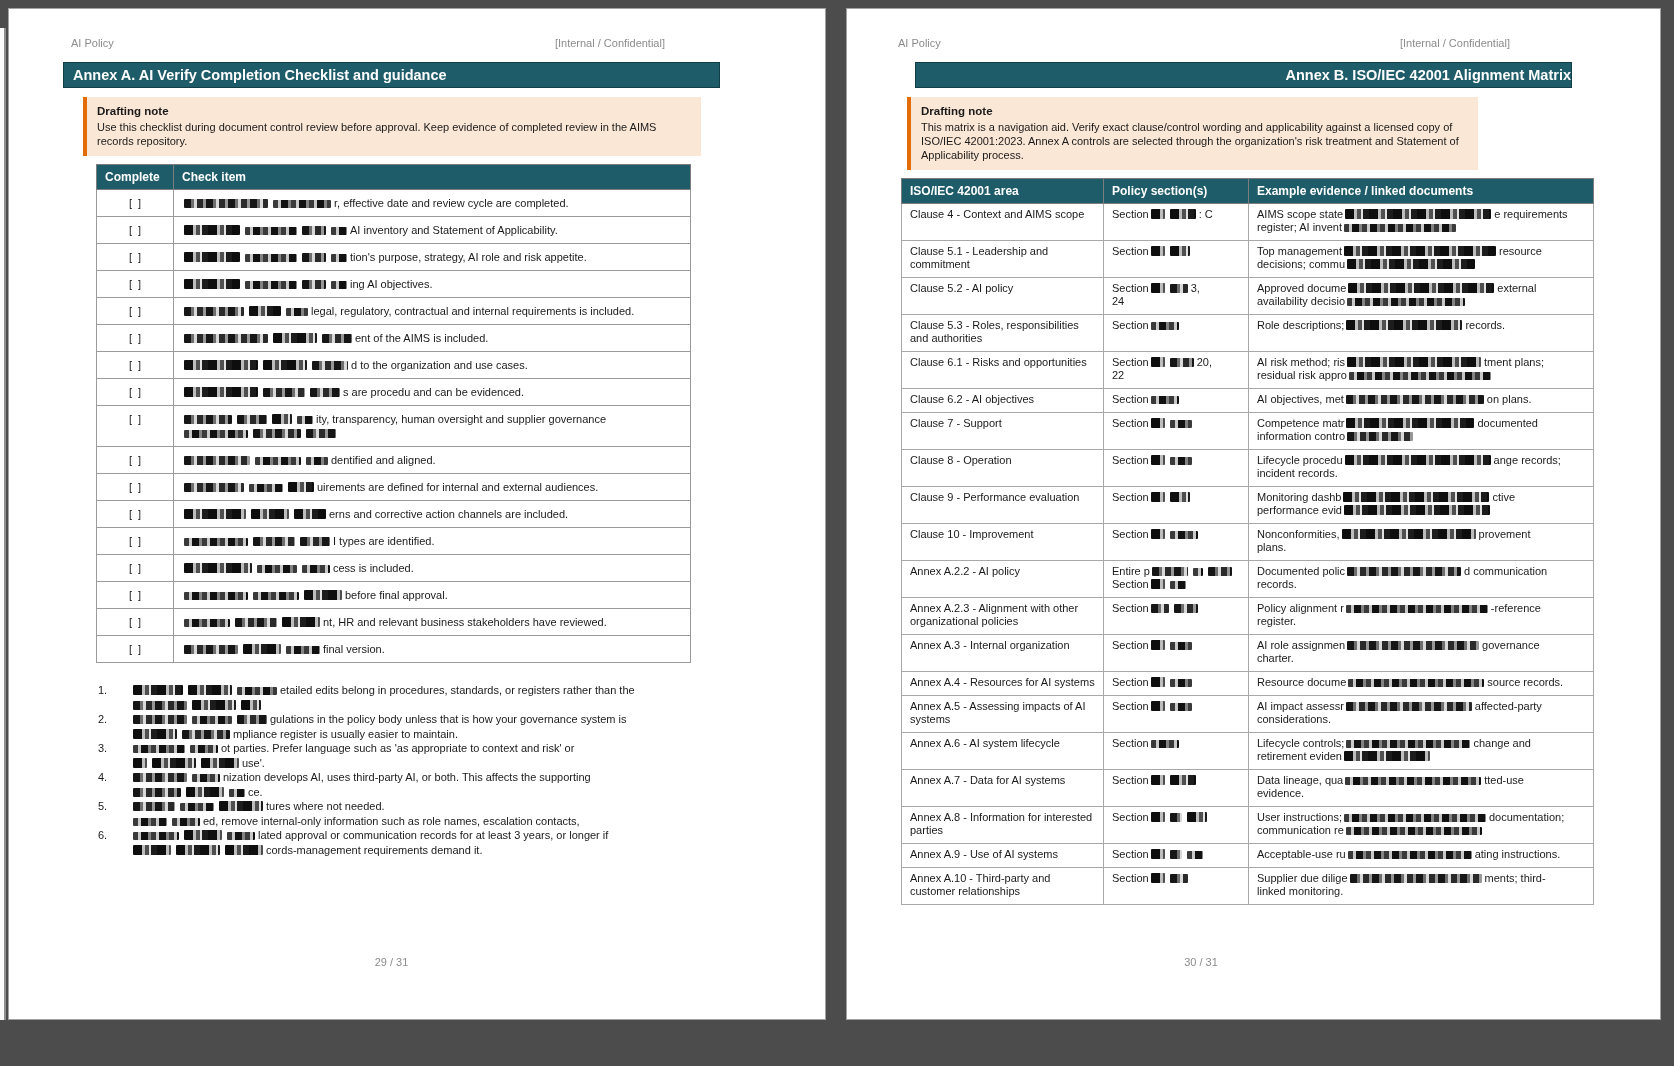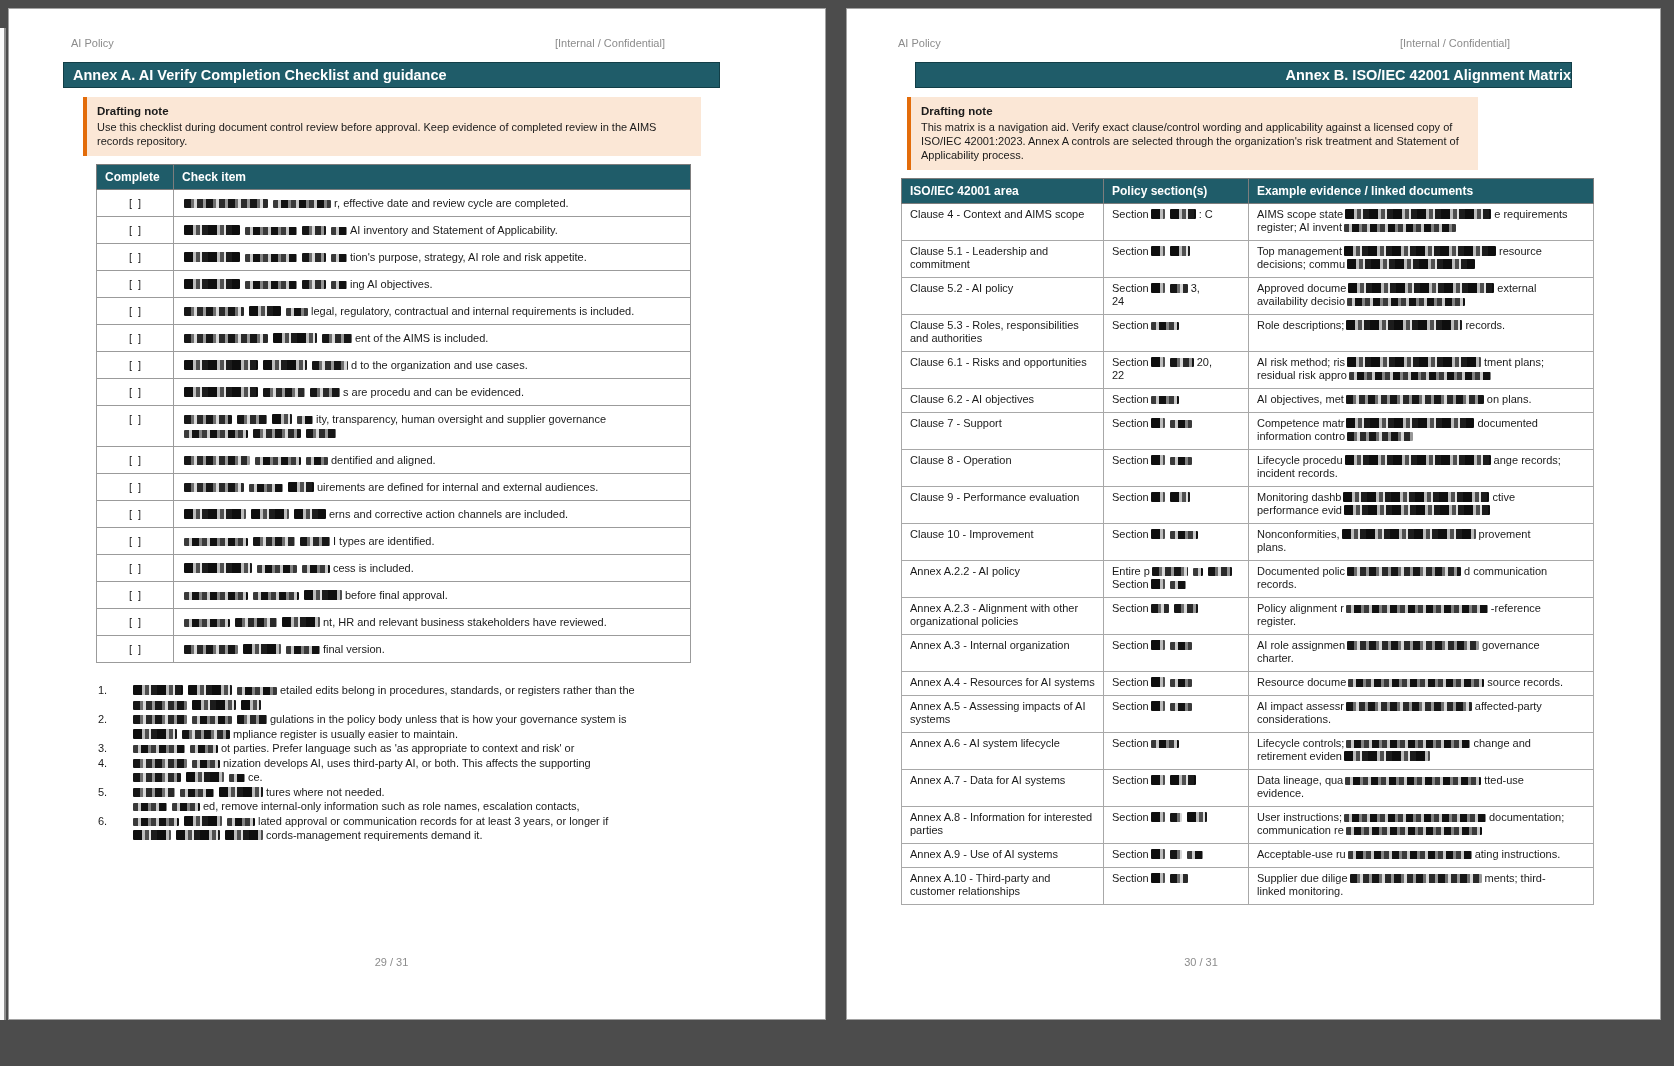--- a/index.html
+++ b/index.html
@@ -208,20 +208,21 @@
         <div class="n">2.</div>
         <div class="fb">
           <div class="ln"><span class="rd v0" style="width: 54px;"></span><span class="rd v1" style="width: 40px;"></span><span class="rd v0" style="width: 30px;"></span><span class="t">gulations in the policy body unless that is how your governance system is</span></div>
           <div class="ln"><span class="rd v2" style="width: 44px;"></span><span class="rd v0" style="width: 48px;"></span><span class="t">mpliance register is usually easier to maintain.</span></div>
         </div>
       </div>
       <div class="fn">
         <div class="n">3.</div>
         <div class="fb">
           <div class="ln"><span class="rd v1" style="width: 52px;"></span><span class="rd v1" style="width: 28px;"></span><span class="t">ot parties. Prefer language such as 'as appropriate to context and risk' or</span></div>
+          <div class="ln"><span class="rd v2" style="width: 14px;"></span><span class="rd v2" style="width: 44px;"></span><span class="rd v2" style="width: 38px;"></span><span class="t">use'.</span></div>
         </div>
       </div>
       <div class="fn">
         <div class="n">4.</div>
         <div class="fb">
           <div class="ln"><span class="rd v0" style="width: 54px;"></span><span class="rd v1" style="width: 28px;"></span><span class="t">nization develops AI, uses third-party AI, or both. This affects the supporting</span></div>
           <div class="ln"><span class="rd v0" style="width: 48px;"></span><span class="rd v2" style="width: 38px;"></span><span class="rd v1" style="width: 16px;"></span><span class="t">ce.</span></div>
         </div>
       </div>
       <div class="fn">

